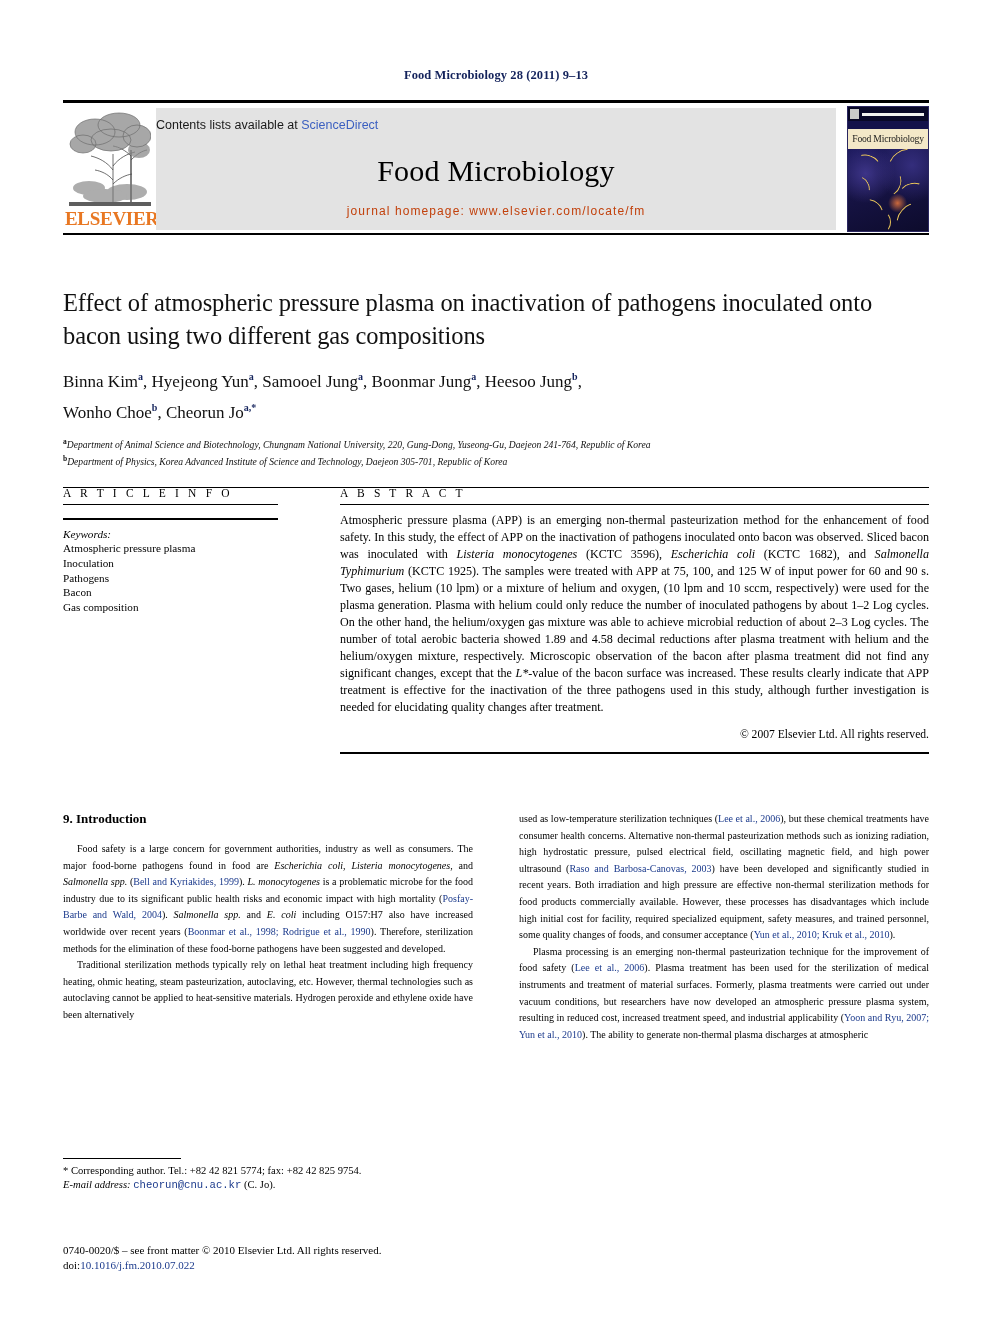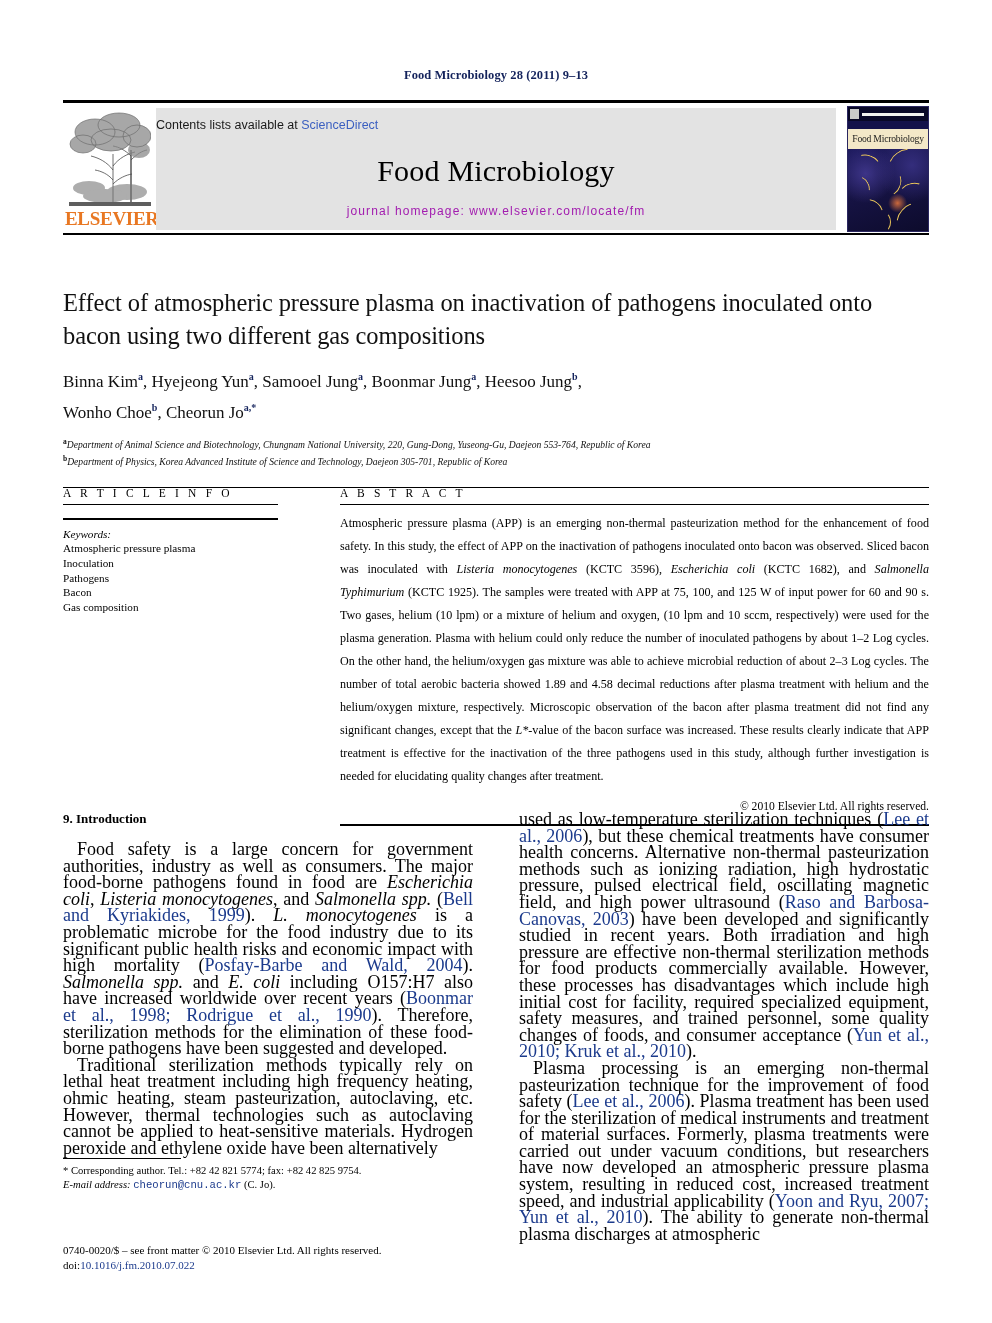--- a/index.html
+++ b/index.html
@@ -115,21 +115,21 @@
     letter-spacing: 0.2px;
   }
   .journal-homepage {
     position: absolute;
     left: 0; top: 96px;
     width: 680px;
     text-align: center;
     font-family: "Liberation Sans", sans-serif;
     font-size: 12px;
     letter-spacing: 1.1px;
-    color: #a21caf;
+    color: #c2410c;
   }
 
   
   .journal-cover {
     position: absolute;
     left: 784px; top: 6px;
     width: 80px;
     height: 124px;
     background: #14124a;
     overflow: hidden;
@@ -277,21 +277,21 @@
   }
   .info-rule {
     width: 100%;
     height: 1.4px;
     background: #000;
     margin: 13px 0 7px 0;
   }
   .abstract-body {
     font-family: "Liberation Serif", serif;
     font-size: 12.1px;
-    line-height: 23px;
+    line-height: 17px;
     text-align: justify;
     color: #000;
   }
   .abstract-body i { font-style: italic; }
   .copyright-line {
     margin-top: 12px;
     text-align: right;
     font-family: "Liberation Serif", serif;
     font-size: 11.6px;
     color: #000;
@@ -319,21 +319,21 @@
   .bcol-right { left: 456px; }
   .section-heading {
     font-family: "Liberation Serif", serif;
     font-size: 13px;
     font-weight: bold;
     margin: 0 0 14px 0;
     color: #000;
   }
   .para {
     font-family: "Liberation Serif", serif;
-    font-size: 18px;
+    font-size: 10px;
     line-height: 16.6px;
     text-align: justify;
     text-indent: 14px;
     margin: 0;
     color: #000;
   }
   .para.cont { text-indent: 0; }
   .para i { font-style: italic; }
   .ref { color: #1b3a8c; }
 
@@ -445,21 +445,21 @@
 
   <div class="title-block">
     <h1 class="article-title">Effect of atmospheric pressure plasma on inactivation of pathogens inoculated onto bacon using two different gas compositions</h1>
 
     <div class="authors">
       <span>Binna Kim</span><sup>a</sup>, <span>Hyejeong Yun</span><sup>a</sup>, <span>Samooel Jung</span><sup>a</sup>, <span>Boonmar Jung</span><sup>a</sup>, <span>Heesoo Jung</span><sup>b</sup>,<br>
       <span>Wonho Choe</span><sup>b</sup>, <span>Cheorun Jo</span><sup>a,*</sup>
     </div>
 
     <div class="affiliations">
-      <div><sup>a</sup><span>Department of Animal Science and Biotechnology, Chungnam National University, 220, Gung-Dong, Yuseong-Gu, Daejeon 553-764, Republic of Korea</span></div>
+      <div><sup>a</sup><span>Department of Animal Science and Biotechnology, Chungnam National University, 220, Gung-Dong, Yuseong-Gu, Daejeon 241-764, Republic of Korea</span></div>
       <div><sup>b</sup><span>Department of Physics, Korea Advanced Institute of Science and Technology, Daejeon 305-701, Republic of Korea</span></div>
     </div>
   </div>
 
   <div class="info-abstract">
     <div class="ia-head-rule"></div>
 
     <div class="col-info">
       <div class="sec-label">A R T I C L E  I N F O</div>
       <div class="thin-rule"></div>
@@ -471,21 +471,21 @@
         <div>Pathogens</div>
         <div>Bacon</div>
         <div>Gas composition</div>
       </div>
     </div>
 
     <div class="col-abstract">
       <div class="sec-label">A B S T R A C T</div>
       <div class="thin-rule"></div>
       <div class="abstract-body">Atmospheric pressure plasma (APP) is an emerging non-thermal pasteurization method for the enhancement of food safety. In this study, the effect of APP on the inactivation of pathogens inoculated onto bacon was observed. Sliced bacon was inoculated with <i>Listeria monocytogenes</i> (KCTC 3596), <i>Escherichia coli</i> (KCTC 1682), and <i>Salmonella Typhimurium</i> (KCTC 1925). The samples were treated with APP at 75, 100, and 125 W of input power for 60 and 90 s. Two gases, helium (10 lpm) or a mixture of helium and oxygen, (10 lpm and 10 sccm, respectively) were used for the plasma generation. Plasma with helium could only reduce the number of inoculated pathogens by about 1–2 Log cycles. On the other hand, the helium/oxygen gas mixture was able to achieve microbial reduction of about 2–3 Log cycles. The number of total aerobic bacteria showed 1.89 and 4.58 decimal reductions after plasma treatment with helium and the helium/oxygen mixture, respectively. Microscopic observation of the bacon after plasma treatment did not find any significant changes, except that the <i>L*</i>-value of the bacon surface was increased. These results clearly indicate that APP treatment is effective for the inactivation of the three pathogens used in this study, although further investigation is needed for elucidating quality changes after treatment.</div>
-      <div class="copyright-line">© 2010 Elsevier Ltd. All rights reserved.</div>
+      <div class="copyright-line">© 2007 Elsevier Ltd. All rights reserved.</div>
       <div class="abstract-bottom-rule"></div>
     </div>
   </div>
 
   <div class="body-cols">
     <div class="bcol bcol-left">
       <div class="section-heading">9.  Introduction</div>
       <p class="para">Food safety is a large concern for government authorities, industry as well as consumers. The major food-borne pathogens found in food are <i>Escherichia coli</i>, <i>Listeria monocytogenes</i>, and <i>Salmonella spp.</i> (<span class="ref">Bell and Kyriakides, 1999</span>). <i>L. monocytogenes</i> is a problematic microbe for the food industry due to its significant public health risks and economic impact with high mortality (<span class="ref">Posfay-Barbe and Wald, 2004</span>). <i>Salmonella spp.</i> and <i>E. coli</i> including O157:H7 also have increased worldwide over recent years (<span class="ref">Boonmar et al., 1998; Rodrigue et al., 1990</span>). Therefore, sterilization methods for the elimination of these food-borne pathogens have been suggested and developed.</p>
       <p class="para">Traditional sterilization methods typically rely on lethal heat treatment including high frequency heating, ohmic heating, steam pasteurization, autoclaving, etc. However, thermal technologies such as autoclaving cannot be applied to heat-sensitive materials. Hydrogen peroxide and ethylene oxide have been alternatively</p>
     </div>

